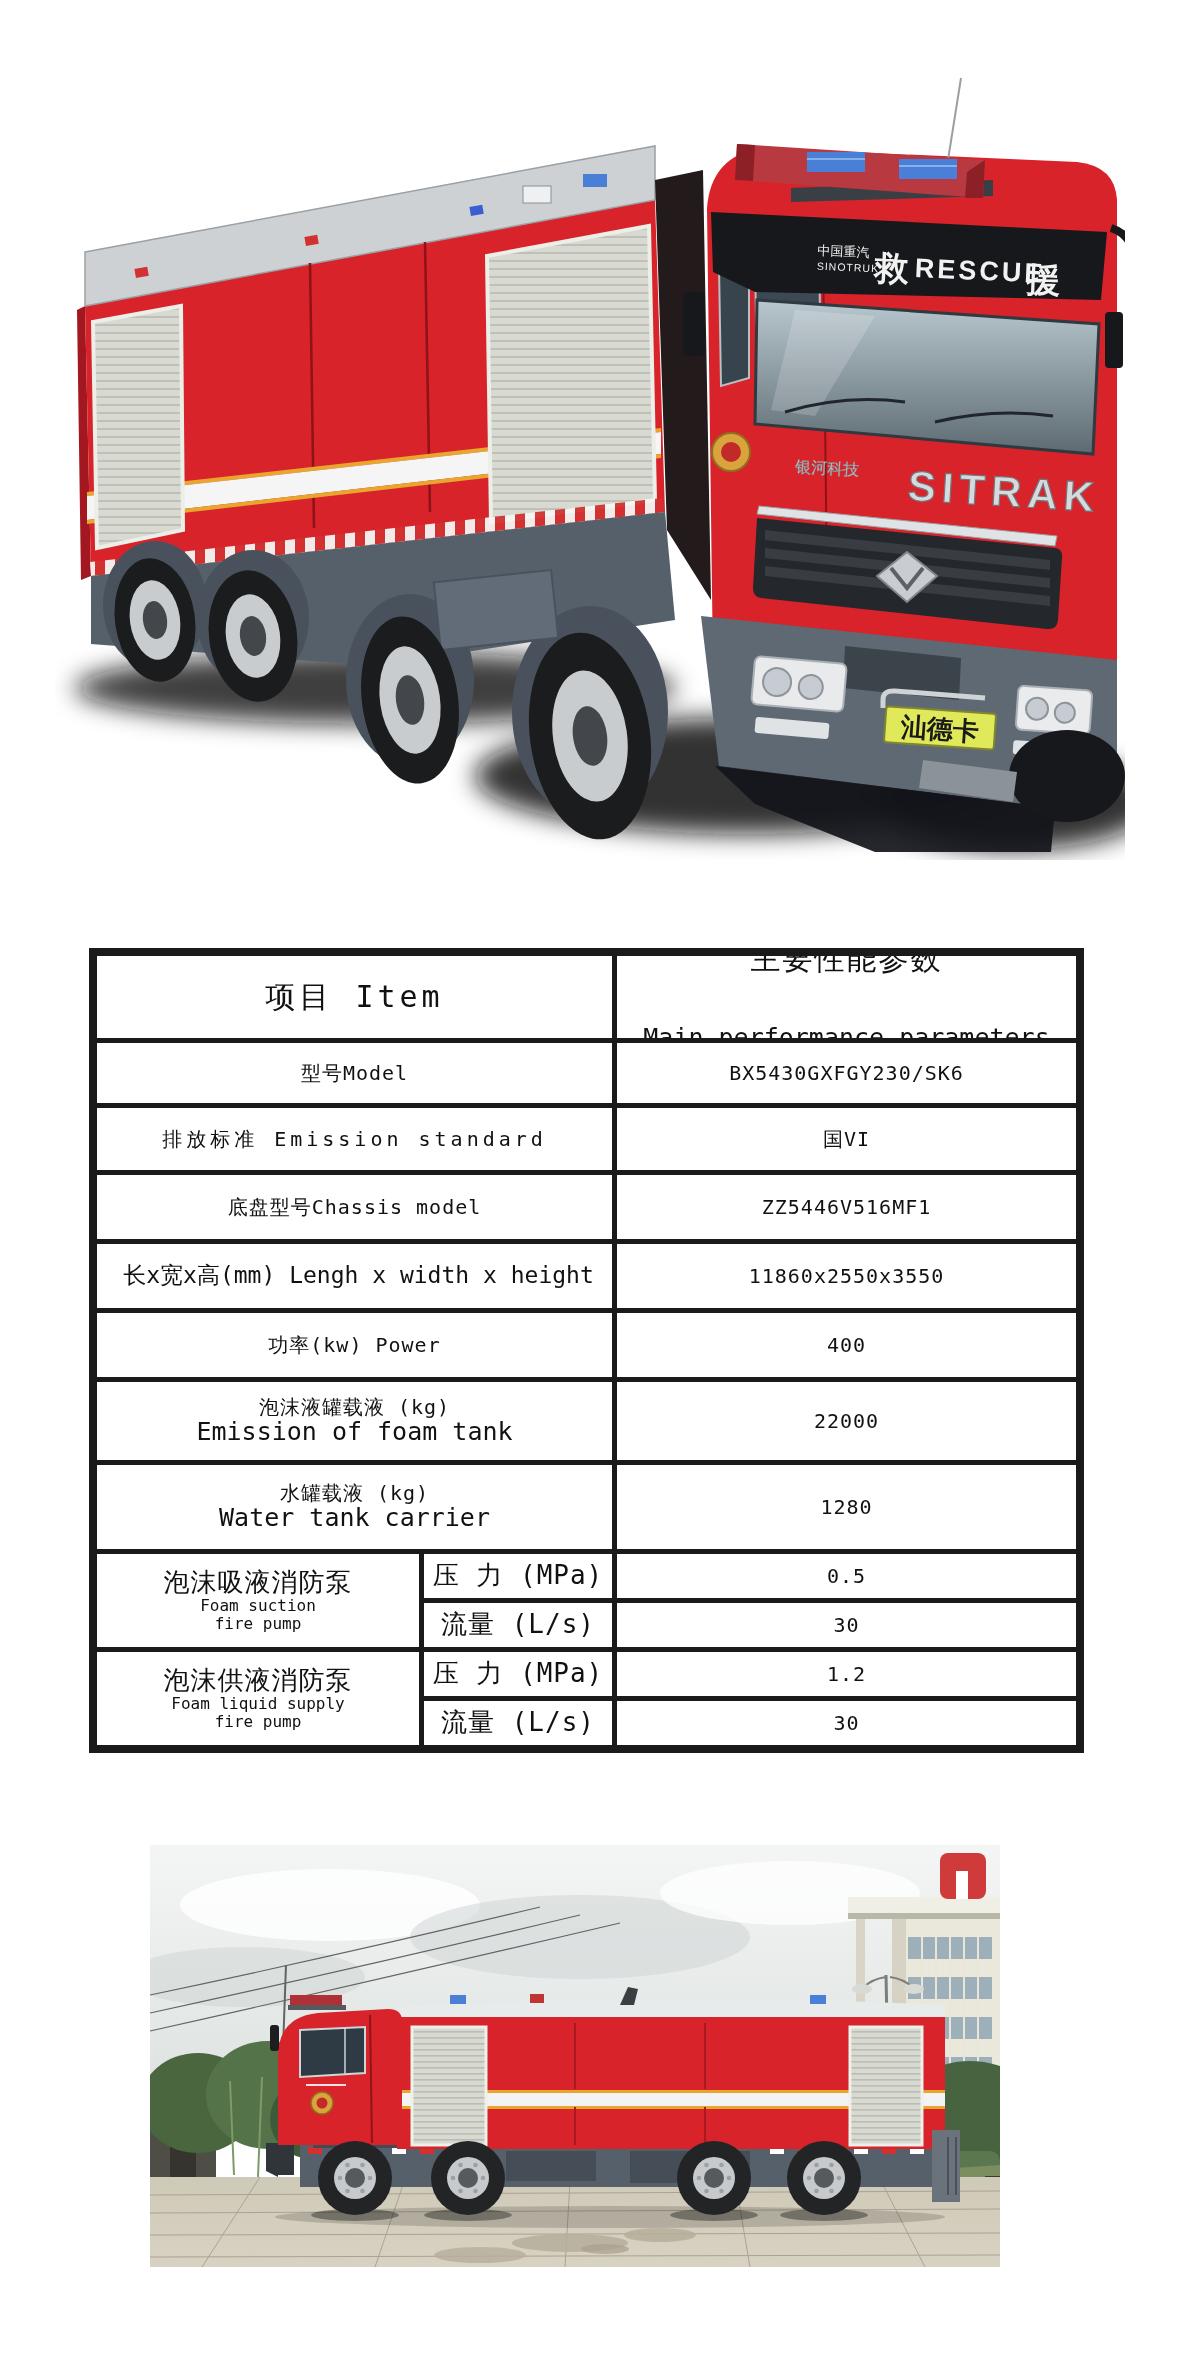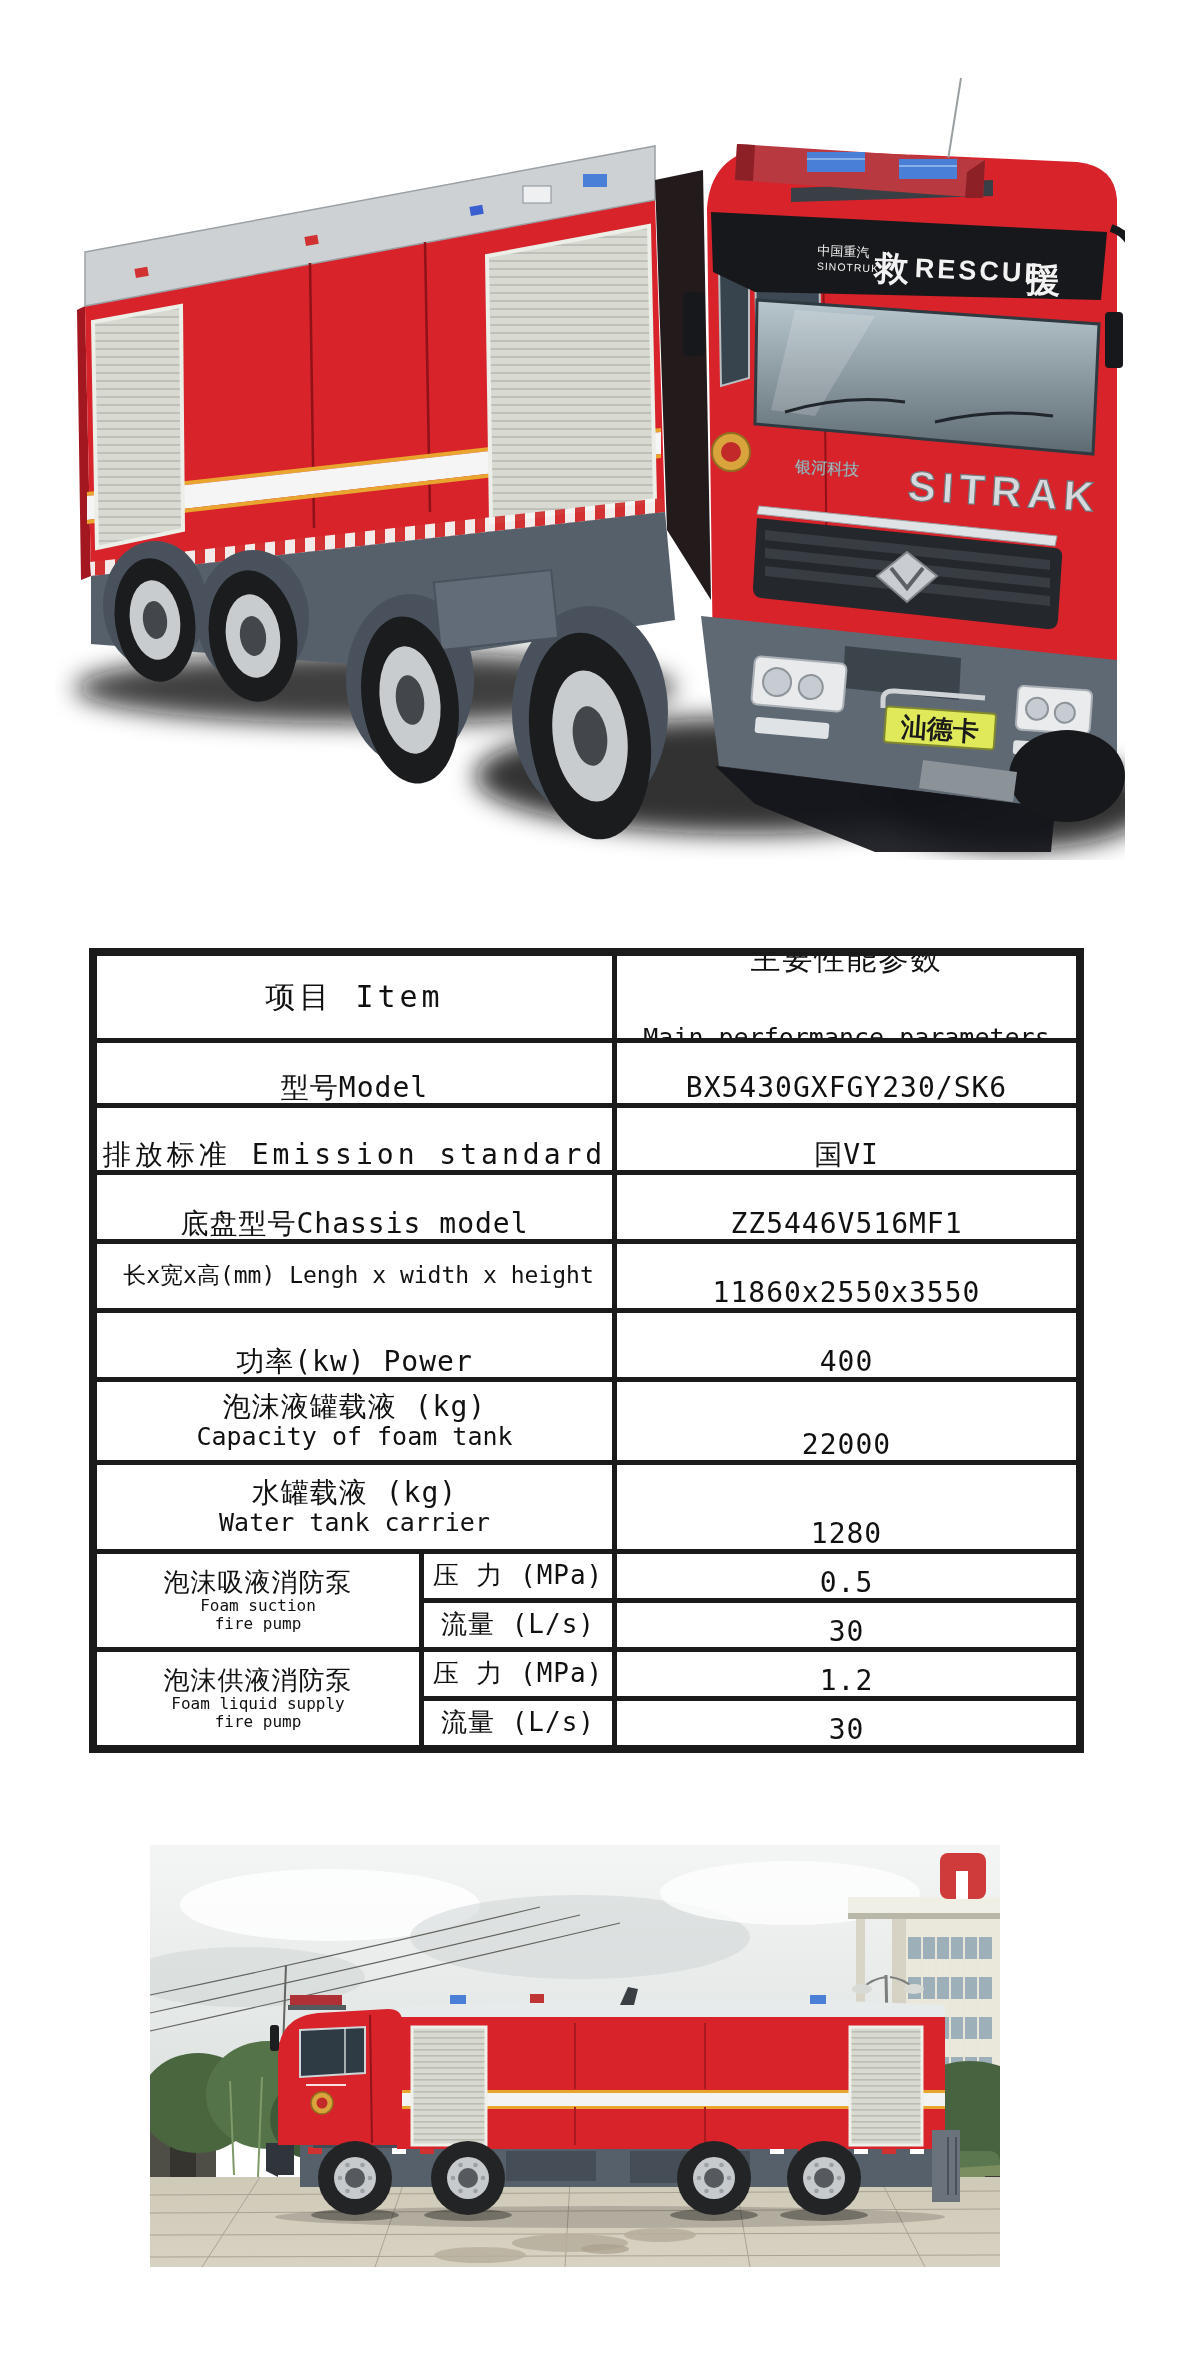--- a/index.html
+++ b/index.html
@@ -13,21 +13,21 @@
     grid-template-columns:322px 188px 1fr;
     grid-template-rows:82px 60px 62px 64px 64px 64px 78px 84px 44px 44px 44px 44px;
     gap:5px;background:#1a1a1a;border:8px solid #1a1a1a;
   }
   .tcell{background:#fff;display:flex;flex-direction:column;align-items:center;
          justify-content:center;text-align:center;line-height:1.12;white-space:nowrap;
          overflow:hidden;}
   .span12{grid-column:1/3;}
   .col3{grid-column:3;gap:48px;}
   .t30{font-size:30px;letter-spacing:2px;}
-  .t28{font-size:28px;letter-spacing:1px;justify-content:flex-end;}
+  .t28{font-size:20px;letter-spacing:1px;}
   .t26{font-size:26px;letter-spacing:1px;}
   .t25{font-size:25px;}
   .t23{font-size:23px;padding-left:8px;}
   .t22{font-size:16px;letter-spacing:0;}
   .lsp{letter-spacing:4px;}
   
   text{font-family:"Liberation Sans","DejaVu Sans",sans-serif;}
 </style>
 </head>
 <body>
@@ -239,21 +239,21 @@
 
     <div class="tcell span12 t28">
         <div>功率(kw) Power</div>
       </div>
     <div class="tcell col3 t28">
         <div>400</div>
       </div>
 
     <div class="tcell span12">
       <div class="t28">泡沫液罐载液 (kg)</div>
-      <div class="t25">Capacity of foam tank</div>
+      <div class="t25">Emission of foam tank</div>
     </div>
     <div class="tcell col3 t28">
         <div>22000</div>
       </div>
 
     <div class="tcell span12">
       <div class="t28">水罐载液 (kg)</div>
       <div class="t25">Water tank carrier</div>
     </div>
     <div class="tcell col3 t28">

